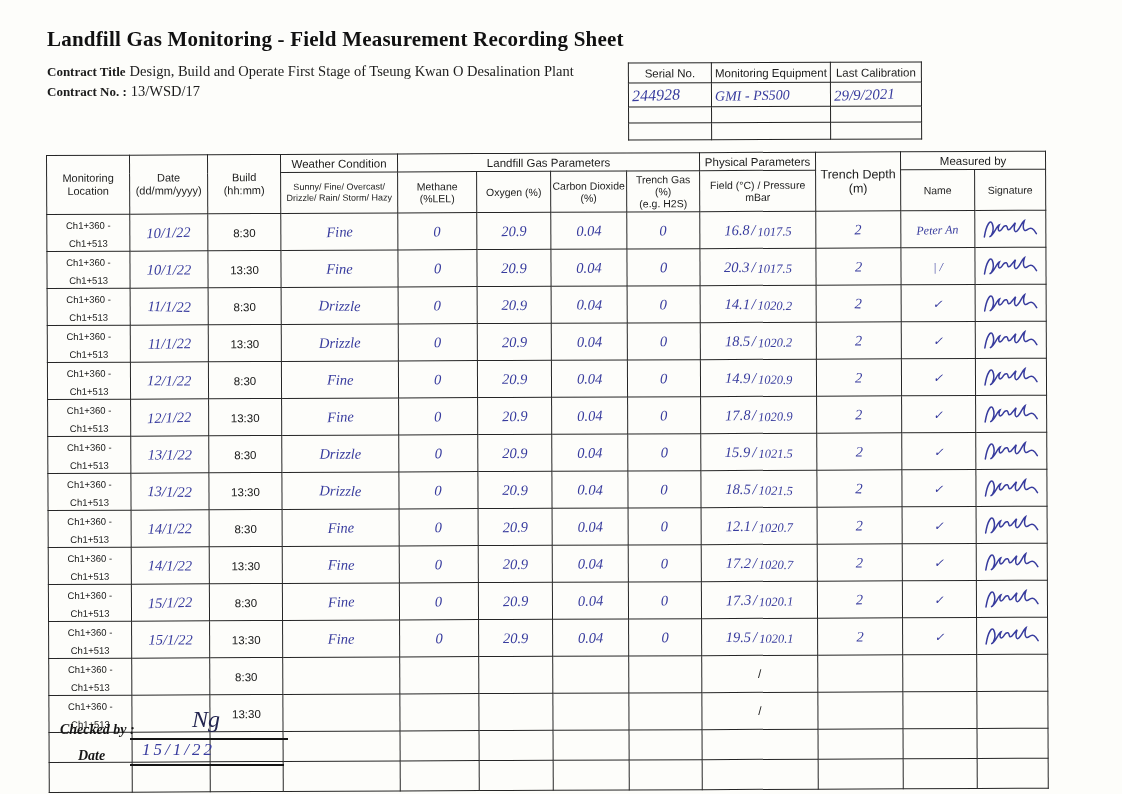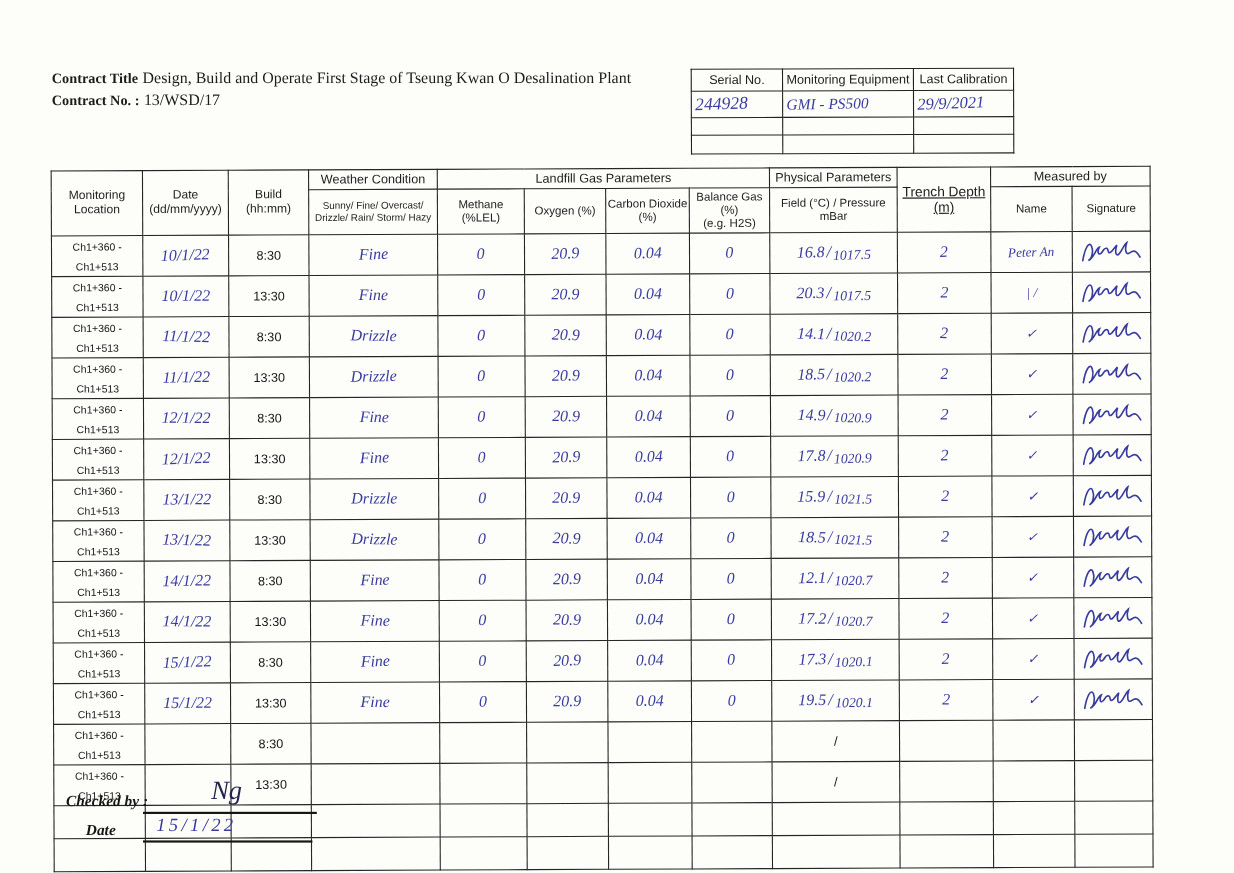--- a/index.html
+++ b/index.html
@@ -33,21 +33,21 @@
   .main{
     position:absolute;left:46px;top:155px;border-collapse:collapse;
     table-layout:fixed;transform:rotate(-0.25deg);transform-origin:0 0;
   }
   .main th,.main td{border:1.5px solid #262626;padding:0;overflow:visible;}
   .main thead th{font-weight:normal;vertical-align:middle;text-align:center;background:#fdfdfa;}
   .gh{font-size:11.5px;height:17px;}
   .sh{font-size:10.5px;}
   .pre{white-space:pre-line;line-height:1.15;}
   .weather-sub{font-size:9px;line-height:1.2;}
-  .trench-h{font-size:12.5px;text-decoration:underline;}
+  .trench-h{font-size:12.5px;}
   .loc-h,.date-h,.time-h{font-size:11px;}
   .main tbody tr{height:30px;}
   .main tbody td{text-align:center;vertical-align:middle;}
   .printed{font-size:9.5px;letter-spacing:0;color:#151515;}
   .time-cell{font-size:11.5px;}
   
   .ink{
     display:inline-block;
     font-family:"Liberation Serif",serif;font-style:italic;
     color:#383c9e;font-size:14.5px;line-height:1;
@@ -73,20 +73,21 @@
     position:absolute;font-family:"Liberation Serif",serif;font-style:italic;
   }
   .checked-sig{left:192px;top:706px;font-size:24px;color:#23254f;}
   .checked-date{left:142px;top:740px;font-size:17px;color:#383c9e;letter-spacing:3px;}
 </style>
 </head>
 <body>
 
 <div class="sheet">
 
+  <div class="title">Landfill Gas Monitoring - Field Measurement Recording Sheet</div>
 
   <div class="contract-line cl1">
     <span class="contract-label">Contract Title</span>
     <span class="contract-value">Design, Build and Operate First Stage of Tseung Kwan O Desalination Plant</span>
   </div>
   <div class="contract-line cl2">
     <span class="contract-label">Contract No. :</span>
     <span class="contract-value">13/WSD/17</span>
   </div>
 
@@ -144,21 +145,21 @@
         <th rowspan="2" class="trench-h">Trench Depth (m)</th>
         <th class="gh" colspan="2">Measured by</th>
       </tr>
       <tr style="height:41px">
         <th class="weather-sub pre">Sunny/ Fine/ Overcast/
 Drizzle/ Rain/ Storm/ Hazy</th>
         <th class="sh">Methane (%LEL)</th>
         <th class="sh">Oxygen (%)</th>
         <th class="sh pre">Carbon Dioxide
 (%)</th>
-        <th class="sh pre">Balance Gas (%)
+        <th class="sh pre">Trench Gas (%)
 (e.g. H2S)</th>
         <th class="sh">Field (°C) / Pressure mBar</th>
         <th class="sh">Name</th>
         <th class="sh">Signature</th>
       </tr>
     </thead>
     <tbody id="rows">
         <tr>
           <td><span class="printed">Ch1+360 - Ch1+513</span></td>
           <td><span class="ink" style="transform:rotate(-1.6deg)">10/1/22</span></td>

